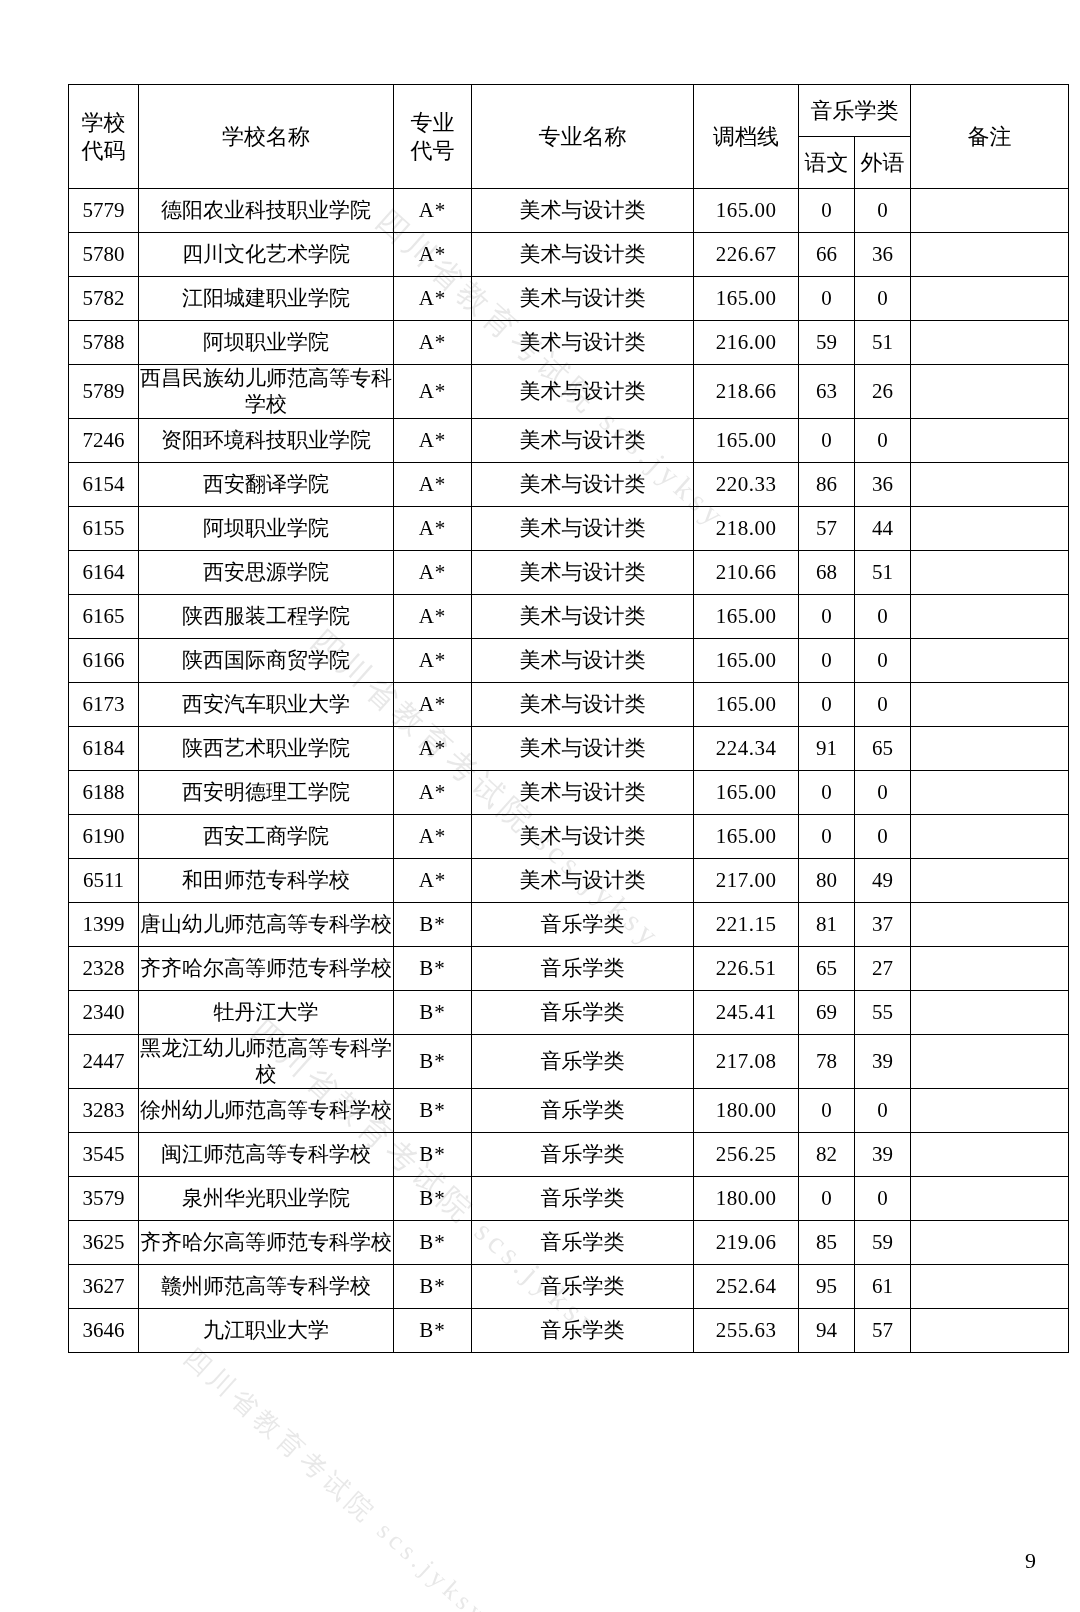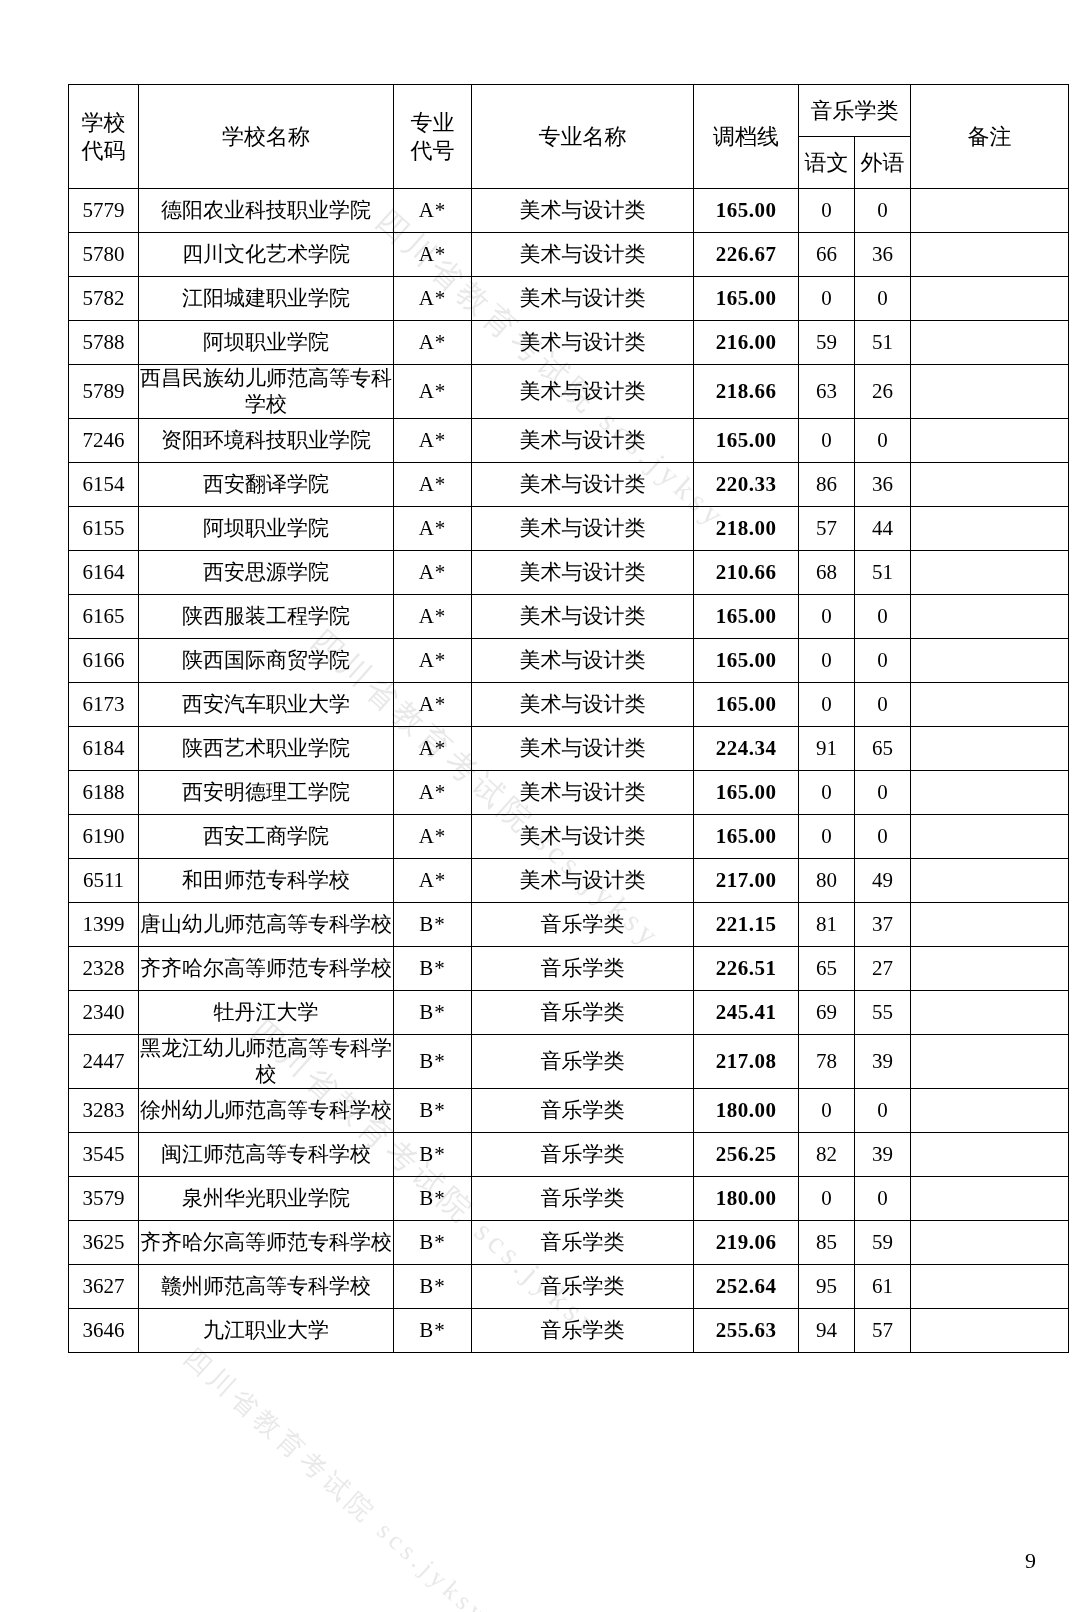--- a/index.html
+++ b/index.html
@@ -97,21 +97,21 @@
     line-height: 1.3;
   }
   .cell-mcode { font-size: 20px; letter-spacing: 1px; }
   .cell-mname {
     text-align: left;
     padding: 3px 6px 3px 10px;
     font-size: 21px;
   }
   .cell-line {
     font-family: "Liberation Serif", "DejaVu Serif", serif;
-    font-weight: bold;
+    font-weight: normal;
     font-size: 21px;
     letter-spacing: 0.5px;
   }
   .cell-num { font-size: 21px; }
   .cell-note { }
 
   .hdr-two-line { line-height: 1.22; }
 
   .page-number {
     position: absolute;

